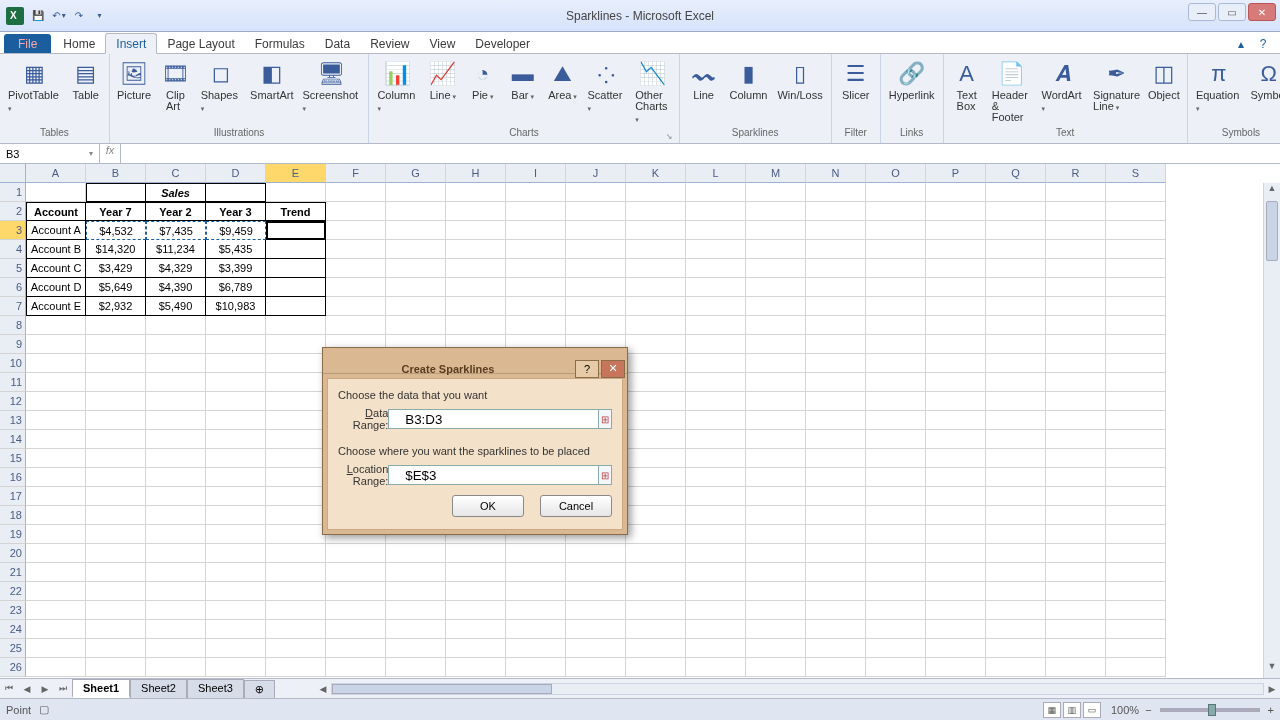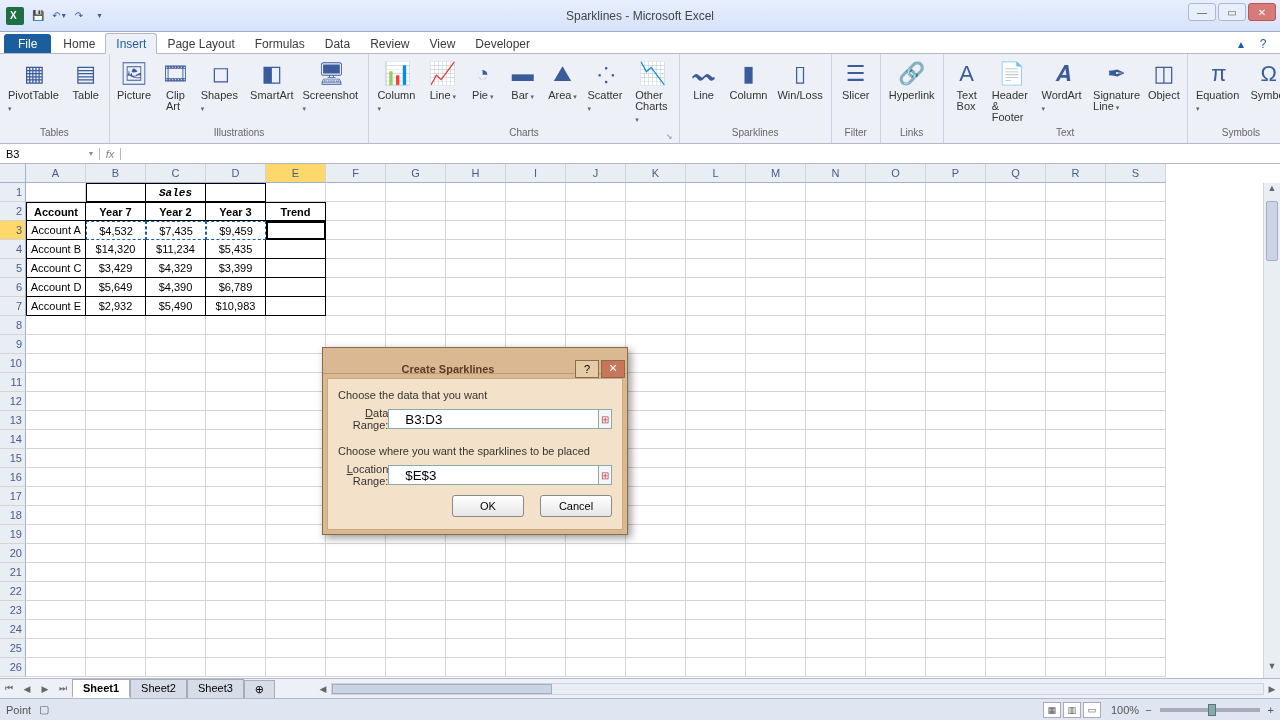--- a/index.html
+++ b/index.html
@@ -12,39 +12,39 @@
   .qat { display: flex; gap: 2px; align-items: center; }
   .qat-btn { width: 18px; height: 18px; display: flex; align-items: center; justify-content: center; font-size: 10px; color: #3a5a9a; cursor: pointer; border-radius: 2px; }
   .qat-dd::after { content: "▾"; font-size: 8px; margin-left: 1px; }
   .titlebar .title { position: absolute; left: 50%; transform: translateX(-50%); font-size: 12px; color: #444; }
   .win-btns { position: absolute; right: 4px; top: 3px; display: flex; gap: 2px; }
   .win-btn { width: 28px; height: 18px; background: #e9eff9; border: 1px solid #aab9d6; border-radius: 3px; font-size: 10px; display: flex; align-items: center; justify-content: center; color: #555; cursor: pointer; }
   .win-btn.close { background: #d77a7a; color: #fff; border-color: #b55; }
 
   
   .tabrow { height: 22px; display: flex; align-items: flex-end; padding-left: 4px; font-size: 12px; border-bottom: 1px solid #b3b9c8; }
-  .file-tab { background: #1a5e9e; color: #ffffff; padding: 3px 14px 2px; border-radius: 3px 3px 0 0; cursor: pointer; margin-right: 2px; }
+  .file-tab { background: #1a5e9e; color: #fca5a5; padding: 3px 14px 2px; border-radius: 3px 3px 0 0; cursor: pointer; margin-right: 2px; }
   .tab { padding: 3px 10px 2px; color: #3b3b3b; cursor: pointer; }
   .tab.active { background: #edf0f7; border: 1px solid #b3b9c8; border-bottom: 1px solid #edf0f7; border-radius: 3px 3px 0 0; margin-bottom: -1px; color: #1a5e9e; }
   .tabrow .right-icons { margin-left: auto; display: flex; gap: 4px; padding-right: 8px; align-items: center; }
   .right-icons span { width: 18px; height: 18px; display: inline-flex; align-items: center; justify-content: center; font-size: 12px; color: #1a5e9e; cursor: pointer; }
 
   
   .ribbon { height: 90px; background: #edf0f7; border-bottom: 1px solid #b3b9c8; display: flex; font-size: 11px; }
   .rgrp { border-right: 1px solid #ccd3e3; display: flex; flex-direction: column; padding: 2px 4px; }
   .rgrp .items { flex: 1; display: flex; align-items: flex-start; gap: 2px; }
   .rgrp .glabel { font-size: 10px; color: #666; text-align: center; position: relative; height: 14px; }
   .rgrp .glabel .dlg-l::after { content: "↘"; font-size: 8px; color: #888; position: absolute; right: 2px; bottom: 0; cursor: pointer; }
   .rbtn { display: flex; flex-direction: column; align-items: center; padding: 2px 4px; cursor: pointer; border-radius: 3px; min-width: 34px; }
   .rbtn .ico { width: 32px; height: 32px; display: flex; align-items: center; justify-content: center; font-size: 22px; color: #3b5c9a; }
   .rbtn .lbl { line-height: 11px; color: #333; }
   .rbtn .dd::after { content: " ▾"; font-size: 7px; color: #666; }
 
   
-  .fbar { height: 20px; border-bottom: 1px solid #b3b9c8; display: flex; align-items: center; font-size: 11px; }
+  .fbar { height: 20px; border-bottom: 1px solid #b3b9c8; display: flex; font-size: 11px; }
   .namebox { width: 100px; border-right: 1px solid #b3b9c8; padding: 0 6px; display: flex; align-items: center; background: #fff; }
   .namebox span { flex: 1; }
   .namebox::after { content: "▾"; font-size: 8px; color: #888; margin-left: 4px; }
   .fxbtns { display: flex; border-right: 1px solid #b3b9c8; }
   .fxbtns div { width: 20px; text-align: center; color: #888; cursor: pointer; font-style: italic; }
   .fxinput { flex: 1; padding: 0 6px; background: #fff; }
 
   
   .gridwrap { position: relative; height: calc(720px - 32px - 22px - 90px - 20px - 20px - 22px); overflow: hidden; }
   .grid { display: grid; grid-template-columns: 26px repeat(19, 60px); font-size: 11px; color: #000; }
@@ -306,21 +306,21 @@
       <div class="hdr col">M</div>
       <div class="hdr col">N</div>
       <div class="hdr col">O</div>
       <div class="hdr col">P</div>
       <div class="hdr col">Q</div>
       <div class="hdr col">R</div>
       <div class="hdr col">S</div>
       <div class="hdr row">1</div>
       <div class="cell"></div>
       <div class="cell sales-hdr ctr tblcell tbl-left tbl-top" style="border-right: none; border-bottom: 1px solid rgb(0, 0, 0); border-top: 1px solid rgb(0, 0, 0); border-left: 1px solid rgb(0, 0, 0); background: rgb(255, 255, 255); justify-content: center; font-style: italic; font-weight: bold;"></div>
-      <div class="cell sales-hdr ctr tblcell tbl-top" style="border-right: none; border-bottom: 1px solid rgb(0, 0, 0); border-top: 1px solid rgb(0, 0, 0); background: rgb(255, 255, 255); justify-content: center; font-style: italic; font-weight: bold; border-left: none; font-family: Liberation Mono, monospace;">Sales</div>
+      <div class="cell sales-hdr ctr tblcell tbl-top" style="border-right: none; border-bottom: 1px solid rgb(0, 0, 0); border-top: 1px solid rgb(0, 0, 0); background: rgb(255, 255, 255); justify-content: center; font-style: italic; font-weight: bold; border-left: none;">Sales</div>
       <div class="cell sales-hdr ctr tblcell tbl-top" style="border-right: 1px solid rgb(0, 0, 0); border-bottom: 1px solid rgb(0, 0, 0); border-top: 1px solid rgb(0, 0, 0); background: rgb(255, 255, 255); justify-content: center; font-style: italic; font-weight: bold; border-left: none;"></div>
       <div class="cell"></div>
       <div class="cell"></div>
       <div class="cell"></div>
       <div class="cell"></div>
       <div class="cell"></div>
       <div class="cell"></div>
       <div class="cell"></div>
       <div class="cell"></div>
       <div class="cell"></div>

